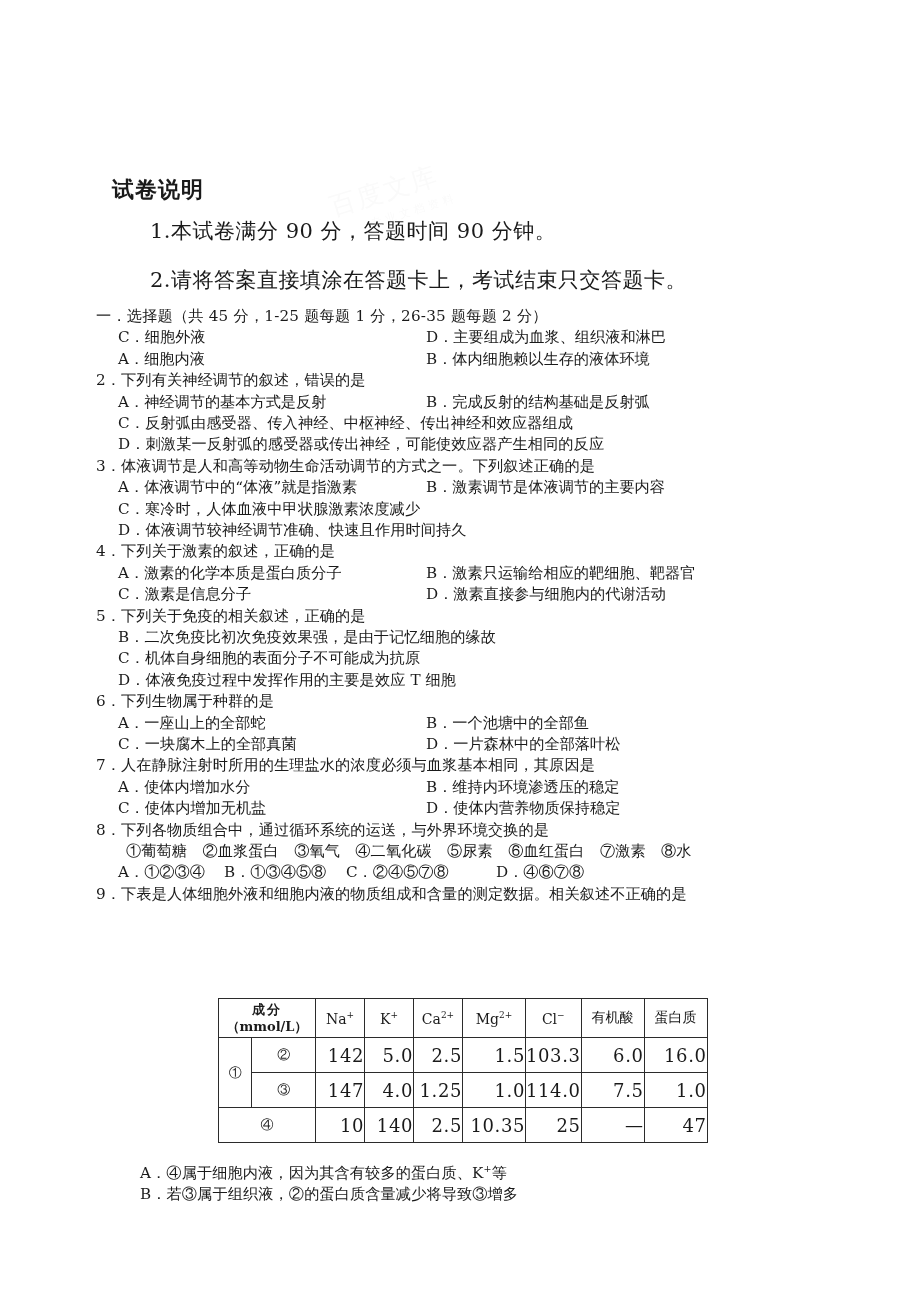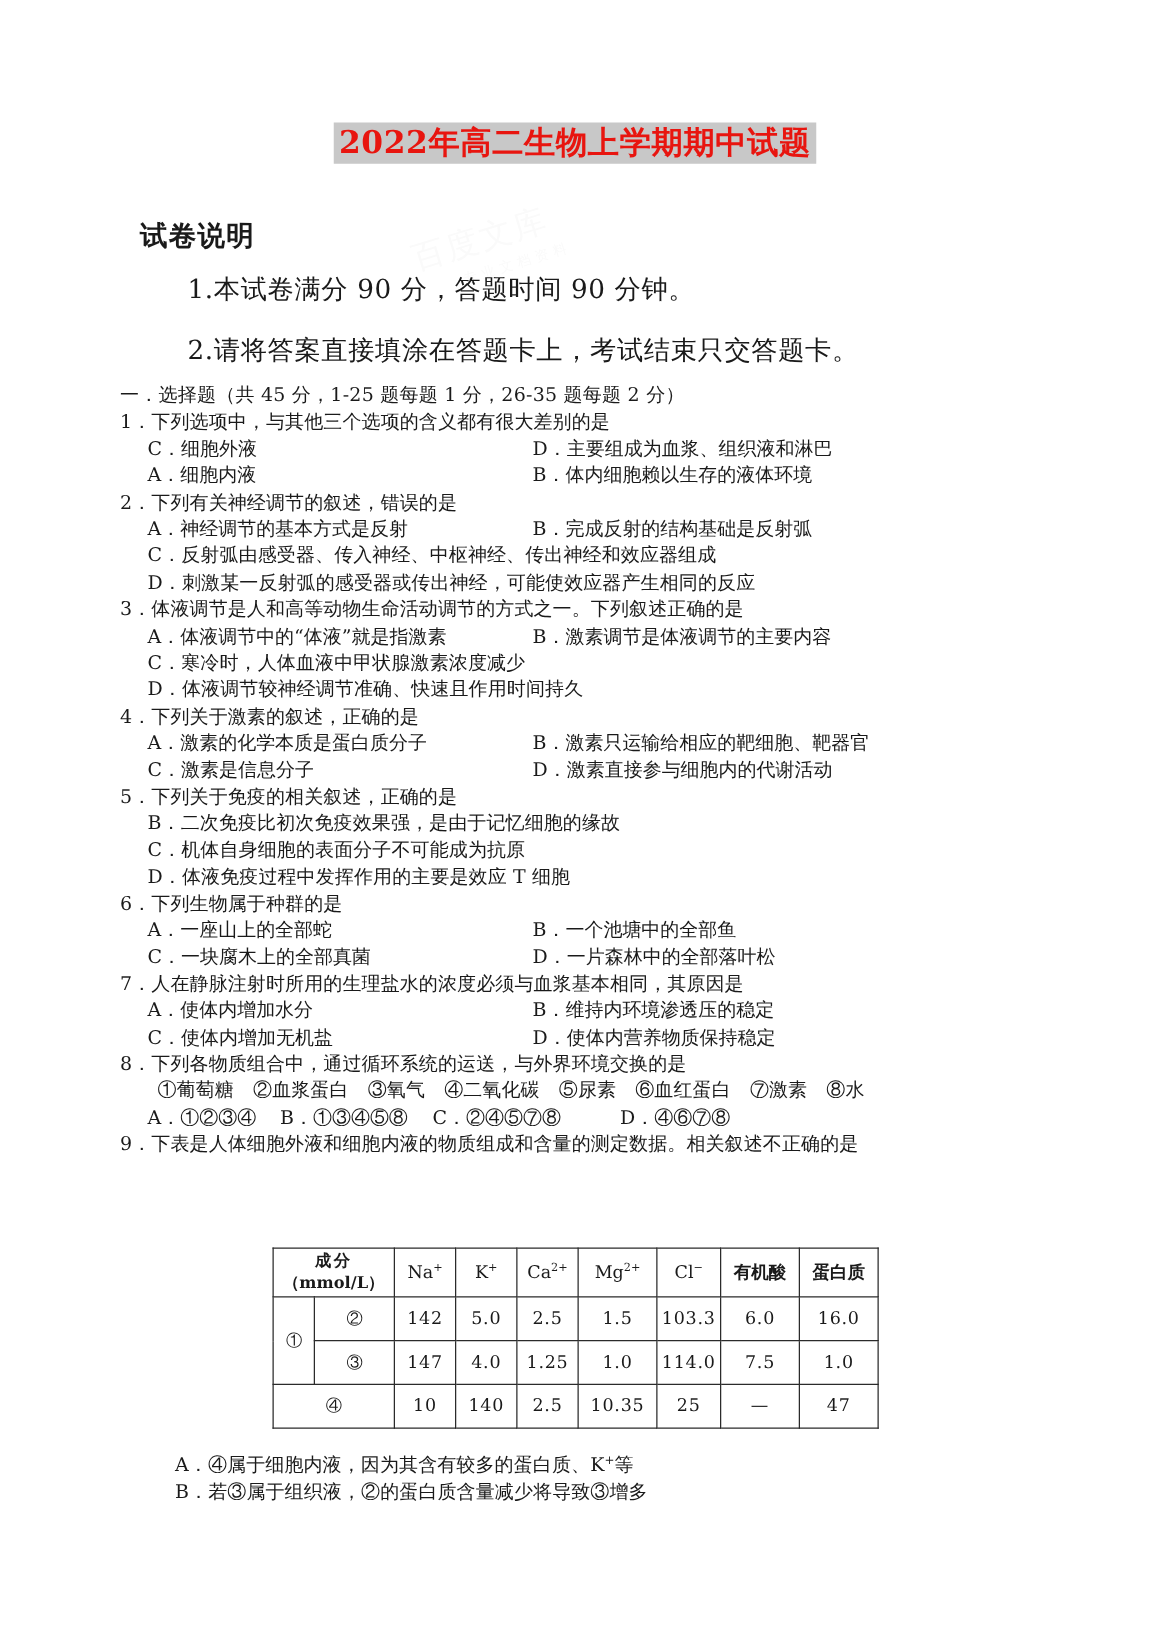--- a/index.html
+++ b/index.html
@@ -153,24 +153,24 @@
   table.data th.hdr-first {
     width: 88px;
     line-height: 17px;
     padding: 2px 4px;
     font-weight: 700;
   }
   table.data th.hdr-first .l1 { display: block; letter-spacing: 2px; }
   table.data th.hdr-first .l2 { display: block; }
   table.data th.ion { width: 48px; font-size: 14px; }
   table.data th.ion sup { font-size: 9px; vertical-align: super; }
-  table.data th.wide { width: 62px; font-weight: 700; font-size: 14px; }
+  table.data th.wide { width: 62px; font-weight: 400; font-size: 14px; }
   table.data th.w-mg { width: 62px; }
   table.data th.w-cl { width: 50px; }
-  table.data td.num { font-size: 14px; letter-spacing: 0.6px; }
+  table.data td.num { font-size: 18px; letter-spacing: 0.6px; text-align: right; }
   table.data td.rowlabel { width: 30px; }
   table.data td.sublabel { width: 58px; }
   table.data td.span-label { width: 88px; }
   .circnum { font-size: 13px; }
 
   
   .post-table {
     position: absolute;
     left: 96px;
     top: 1158px;
@@ -184,33 +184,29 @@
 </head>
 <body>
 
 <div class="page">
 
   <div class="watermark">
     <span>百度文库</span>
     <span class="wm2">专业文档资料</span>
   </div>
 
-  <div class="doc-title">
-    <span class="t-inner">2022年高二生物上学期期中试题</span>
-  </div>
 
   <div class="note-head">试卷说明</div>
   <div class="note-line n1">1.本试卷满分 90 分，答题时间 90 分钟。</div>
   <div class="note-line n2">2.请将答案直接填涂在答题卡上，考试结束只交答题卡。</div>
 
   <div class="content">
 
     <div class="line sec-head">一．选择题（共 45 分，1-25 题每题 1 分，26-35 题每题 2 分）</div>
 
-    <div class="line q">1．下列选项中，与其他三个选项的含义都有很大差别的是</div>
     <div class="opt-row">
       <span class="opt col-a">C．细胞外液</span>
       <span class="opt col-b">D．主要组成为血浆、组织液和淋巴</span>
     </div>
     <div class="opt-row">
       <span class="opt col-a">A．细胞内液</span>
       <span class="opt col-b">B．体内细胞赖以生存的液体环境</span>
     </div>
 
     <div class="line q">2．下列有关神经调节的叙述，错误的是</div>

